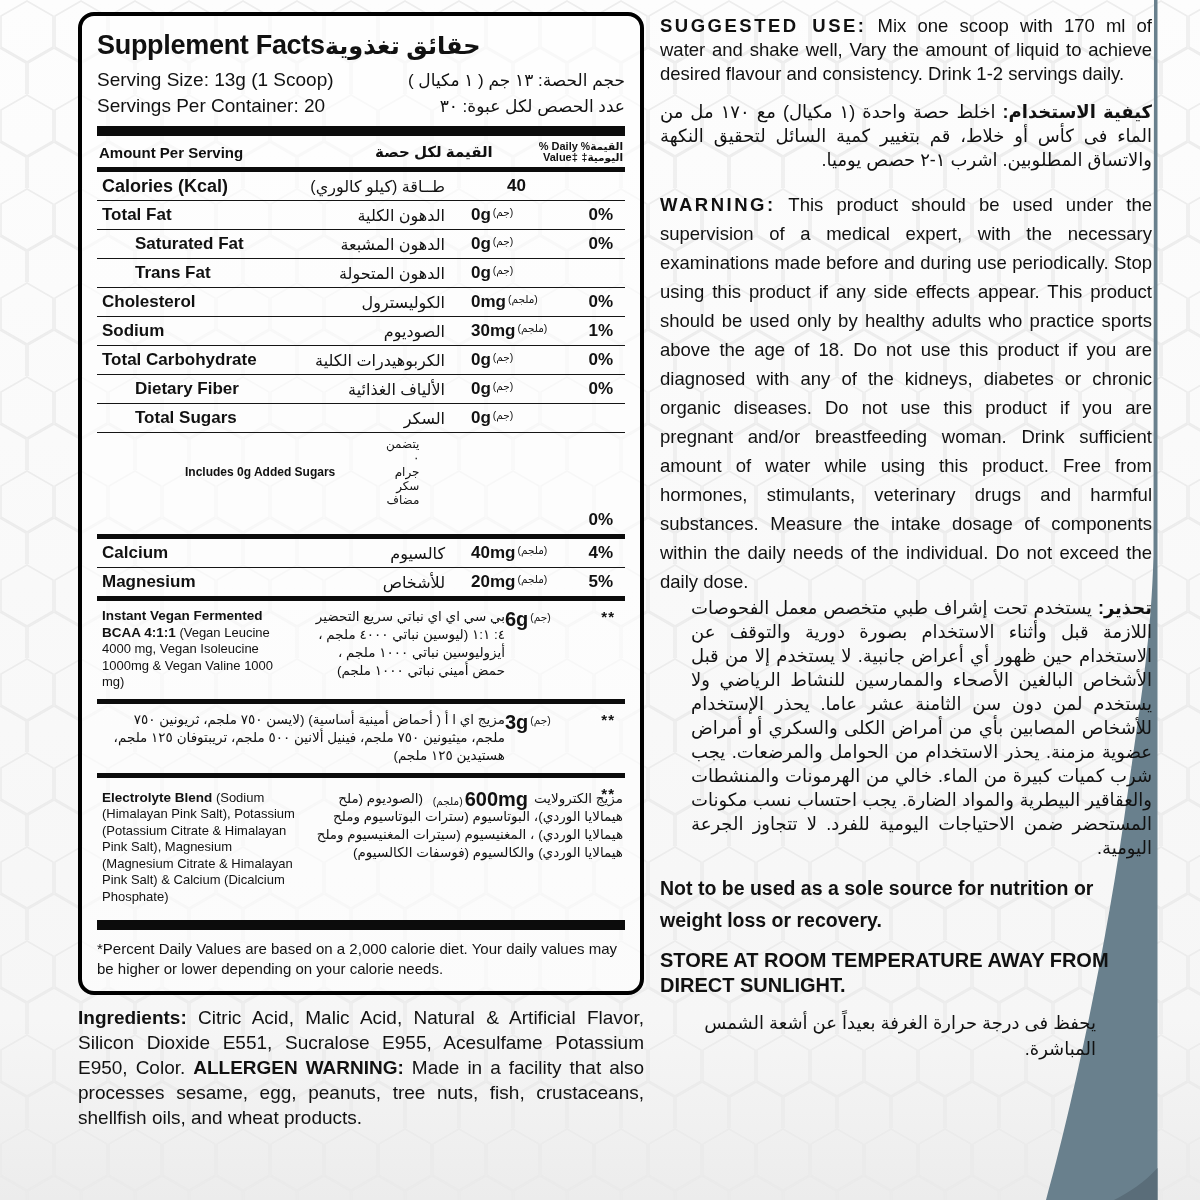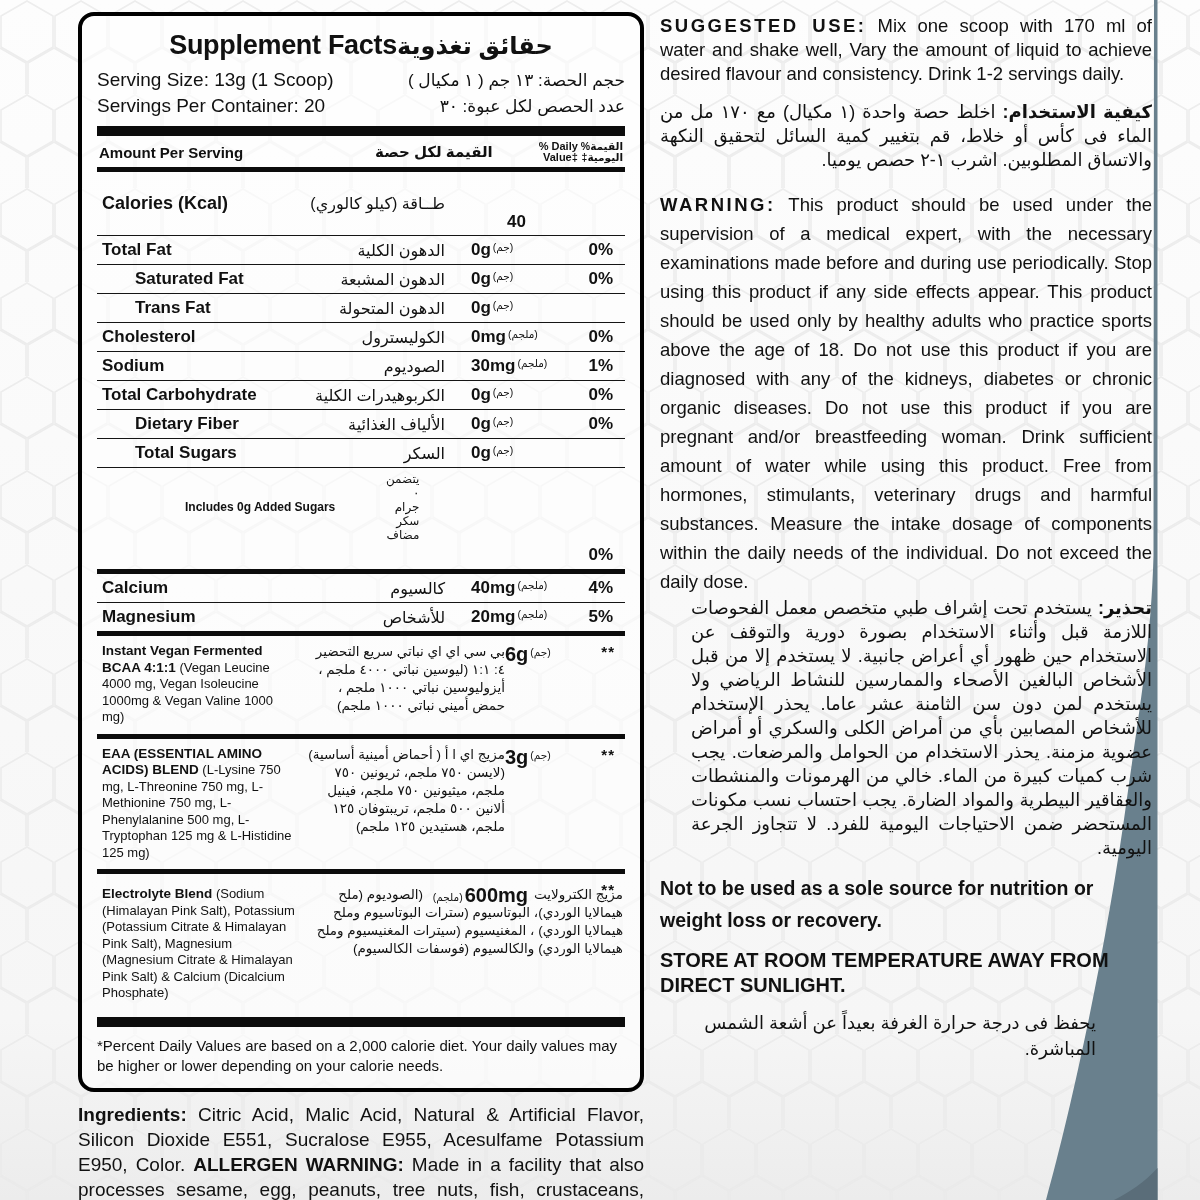--- a/index.html
+++ b/index.html
@@ -6,21 +6,21 @@
   body{font-family:"Liberation Sans","DejaVu Sans",sans-serif;color:#111;}
   .page{position:relative;width:1200px;height:1200px;overflow:hidden;background:#f7f7f7;}
   svg.bg{position:absolute;left:0;top:0;z-index:0;}
   svg.slate{position:absolute;left:0;top:0;z-index:1;pointer-events:none;}
   .left-col{position:absolute;left:78px;top:12px;width:566px;z-index:2;}
   .right-col{position:absolute;left:660px;top:14px;width:492px;z-index:2;}
 
   
   .label-box{box-sizing:border-box;width:566px;border:4px solid #000;border-radius:16px;
              padding:10px 15px 12px;background:rgba(255,255,255,.6);}
-  .title-row{display:flex;justify-content:center;align-items:baseline;margin:4px 0 6px;}
+  .title-row{display:flex;justify-content:flex-start;align-items:baseline;margin:4px 0 6px;}
   .t-en{font-size:27px;font-weight:800;letter-spacing:-.3px;}
   .t-ar{font-size:24px;font-weight:700;direction:rtl;}
   .srv-row{display:flex;justify-content:space-between;align-items:baseline;line-height:25px;}
   .srv-en{font-size:19px;}
   .srv-ar{font-size:17px;direction:rtl;}
   .bar{background:#0c0c0c;}
   .bar.thick{height:10px;margin:7px 0 0;}
   .bar.med{height:5px;}
   .head-row{display:flex;align-items:center;padding:5px 2px 4px;}
   .h-en{font-size:15px;font-weight:700;flex:0 0 185px;}
@@ -35,21 +35,21 @@
   .n-row.ind1 .n-en{padding-left:36px;}
   .n-row.ind2 .n-en{padding-left:86px;font-size:12px;}
   .n-row.sm .n-en{font-size:12px;}
   .n-ar{flex:1;text-align:right;direction:rtl;font-size:16px;padding-left:6px;padding-right:26px;}
   .n-row.sm .n-ar{font-size:12px;padding-right:60px;}
   .n-amt{flex:0 0 90px;display:flex;align-items:flex-start;justify-content:flex-start;gap:2px;}
   .n-amt .val{font-size:17px;font-weight:700;}
   .n-amt .unit{font-size:10.5px;position:relative;top:1px;direction:rtl;}
   .n-dv{flex:0 0 52px;text-align:right;font-size:17px;font-weight:700;padding-right:10px;}
   .cal-row .n-en{font-size:18px;}
-  .cal-row .n-amt .val{margin-left:36px;margin-top:36px;}
+  .cal-row .n-amt .val{margin-left:36px;}
   .dv-line{display:flex;justify-content:flex-end;padding:0 12px 4px 0;}
   .dv-line .pct{font-size:17px;font-weight:700;}
 
   .b-row{position:relative;display:flex;align-items:flex-start;padding:7px 2px 8px;}
   .b-star{position:absolute;right:10px;top:7px;font-size:15px;font-weight:700;letter-spacing:1px;}
   .b-en{flex:0 0 196px;font-size:13px;line-height:16.5px;padding-left:3px;}
   .b-en b{font-size:13.5px;}
   .b-ar{flex:1;direction:rtl;text-align:right;font-size:13.5px;line-height:18px;padding-left:6px;}
   .b-amt{flex:0 0 118px;display:flex;justify-content:flex-start;gap:2px;padding-top:1px;}
   .b-amt .val{font-size:20px;font-weight:700;line-height:20px;}
@@ -263,21 +263,20 @@
             <div class="b-en"><b>Instant Vegan Fermented BCAA 4:1:1</b><span> (Vegan Leucine 4000 mg, Vegan Isoleucine 1000mg &amp; Vegan Valine 1000 mg)</span></div>
             <div class="b-ar" dir="rtl">بي سي اي اي نباتي سريع التحضير ٤: ١:١ (ليوسين نباتي ٤٠٠٠ ملجم ، أيزوليوسين نباتي ١٠٠٠ ملجم ، حمض أميني نباتي ١٠٠٠ ملجم)</div>
             <div class="b-amt">
               <span class="val">6g</span>
               <span class="unit">(جم)</span>
             </div>
           </div>
           <div class="bar med"></div>
           <div class="b-row">
             <span class="b-star">**</span>
-            <div class="b-en"><b>EAA (ESSENTIAL AMINO ACIDS) BLEND</b><span> (L-Lysine 750 mg, L-Threonine 750 mg, L-Methionine 750 mg, L-Phenylalanine 500 mg, L-Tryptophan 125 mg &amp; L-Histidine 125 mg)</span></div>
             <div class="b-ar" dir="rtl">مزيج اي ا أ ( أحماض أمينية أساسية) (لايسن ٧٥٠ ملجم، ثريونين ٧٥٠ ملجم، ميثيونين ٧٥٠ ملجم، فينيل ألانين ٥٠٠ ملجم، تريبتوفان ١٢٥ ملجم، هستيدين ١٢٥ ملجم)</div>
             <div class="b-amt">
               <span class="val">3g</span>
               <span class="unit">(جم)</span>
             </div>
           </div>
           <div class="bar med"></div>
           <div class="b-row vb">
             <span class="b-star">**</span>
             <div class="b-en"><b>Electrolyte Blend</b><span> (Sodium (Himalayan Pink Salt), Potassium (Potassium Citrate &amp; Himalayan Pink Salt), Magnesium (Magnesium Citrate &amp; Himalayan Pink Salt) &amp; Calcium (Dicalcium Phosphate)</span></div>

